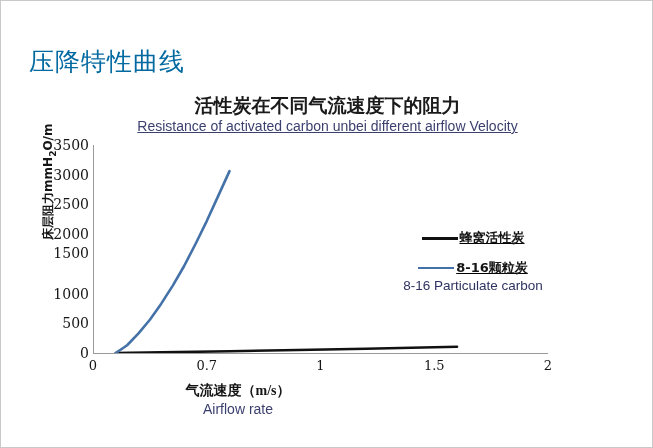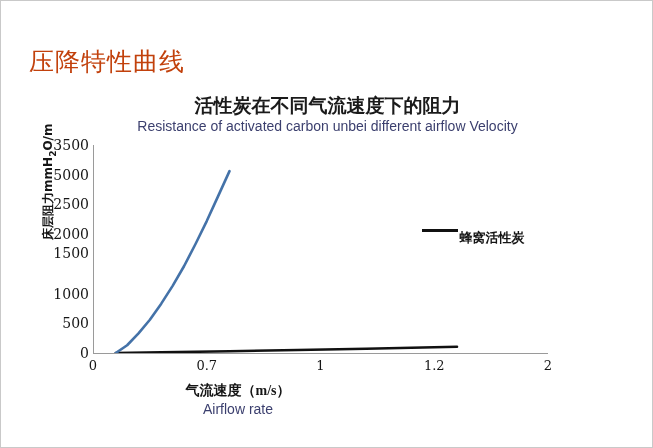--- a/index.html
+++ b/index.html
@@ -19,21 +19,21 @@
     box-sizing: border-box;
     overflow: hidden;
   }
   
   #slide-heading {
     position: absolute;
     left: 28px;
     top: 44px;
     font-size: 25px;
     font-weight: 400;
-    color: #c2410c;
+    color: #0369a1;
     letter-spacing: 1px;
     white-space: nowrap;
     font-family: "DejaVu Sans", "Liberation Sans", sans-serif;
   }
   
   #chart {
     position: absolute;
     left: 0;
     top: 0;
     width: 653px;
@@ -54,20 +54,21 @@
   #chart-title-en {
     position: absolute;
     left: 0;
     right: 0;
     top: 117px;
     text-align: center;
     font-size: 14px;
     font-weight: 400;
     color: #3b3f6e;
     white-space: nowrap;
+    text-decoration: underline;
   }
   
   #plot-area {
     position: absolute;
     left: 92px;
     top: 144px;
     width: 455px;
     height: 208px;
   }
   #axis-y-line {
@@ -170,24 +171,25 @@
   }
   .legend-caption {
     font-size: 13.5px;
     color: #2e3360;
     text-align: center;
     white-space: nowrap;
     line-height: 17px;
   }
   .legend-row {
     display: flex;
-    align-items: flex-start;
+    align-items: center;
     justify-content: center;
     gap: 0px;
     line-height: 18px;
+    text-decoration: underline;
   }
   .legend-swatch {
     display: inline-block;
     width: 36px;
     height: 0;
     border-top-width: 3px;
     border-top-style: solid;
     margin-right: 2px;
   }
   .legend-name {
@@ -215,48 +217,55 @@
     <div id="axis-y-line"></div>
     <div id="axis-x-line"></div>
 
     <div id="y-ticks">
         <div class="y-tick" style="top: 208px;">0</div>
         <div class="y-tick" style="top: 178.286px;">500</div>
         <div class="y-tick" style="top: 148.571px;">1000</div>
         <div class="y-tick" style="top: 108px;">1500</div>
         <div class="y-tick" style="top: 89.1429px;">2000</div>
         <div class="y-tick" style="top: 59.4286px;">2500</div>
-        <div class="y-tick" style="top: 29.7143px;">5000</div>
+        <div class="y-tick" style="top: 29.7143px;">3000</div>
         <div class="y-tick" style="top: 0px;">3500</div>
       </div>
 
     <div id="y-axis-title"><span>床层阻力mmH</span><sub>2</sub><span>O/m</span></div>
 
     <svg id="plot-area" viewBox="0 0 455 208" preserveAspectRatio="none" xmlns="http://www.w3.org/2000/svg">
       <polyline id="series-line-0" fill="none" stroke="#111111" stroke-width="2.6" stroke-linecap="round" stroke-linejoin="round" points="22.75,208.00 68.25,207.29 136.50,206.22 204.75,205.03 273.00,203.72 318.50,202.77 364.00,201.76"></polyline>
       <polyline id="series-line-1" fill="none" stroke="#4472a8" stroke-width="2.6" stroke-linecap="round" stroke-linejoin="round" points="22.75,208.00 34.13,200.27 45.50,188.39 56.88,174.72 68.25,158.67 79.63,140.85 91.00,121.23 102.38,99.25 113.75,76.07 125.13,51.11 136.50,26.15"></polyline>
     </svg>
 
     <div id="x-ticks">
         <div class="x-tick" style="left: 0px;">0</div>
         <div class="x-tick" style="left: 113.75px;">0.7</div>
         <div class="x-tick" style="left: 227.5px;">1</div>
-        <div class="x-tick" style="left: 341.25px;">1.2</div>
+        <div class="x-tick" style="left: 341.25px;">1.5</div>
         <div class="x-tick" style="left: 455px;">2</div>
       </div>
 
     <div id="x-axis-title-cn">气流速度（m/s）</div>
     <div id="x-axis-title-en">Airflow rate</div>
 
     <div id="legend">
 
       <div class="legend-block" id="legend-block-1">
         <div class="legend-row">
           <span class="legend-swatch" style="border-top-color:#111111"></span>
           <span class="legend-name">蜂窝活性炭</span>
         </div>
       </div>
 
+      <div class="legend-block" id="legend-block-2">
+        <div class="legend-row">
+          <span class="legend-swatch" style="border-top-color:#4472a8"></span>
+          <span class="legend-name">8-16颗粒炭</span>
+        </div>
+        <div class="legend-caption">8-16 Particulate carbon</div>
+      </div>
 
     </div>
 
   </div>
 </div>
 
 </body></html>

